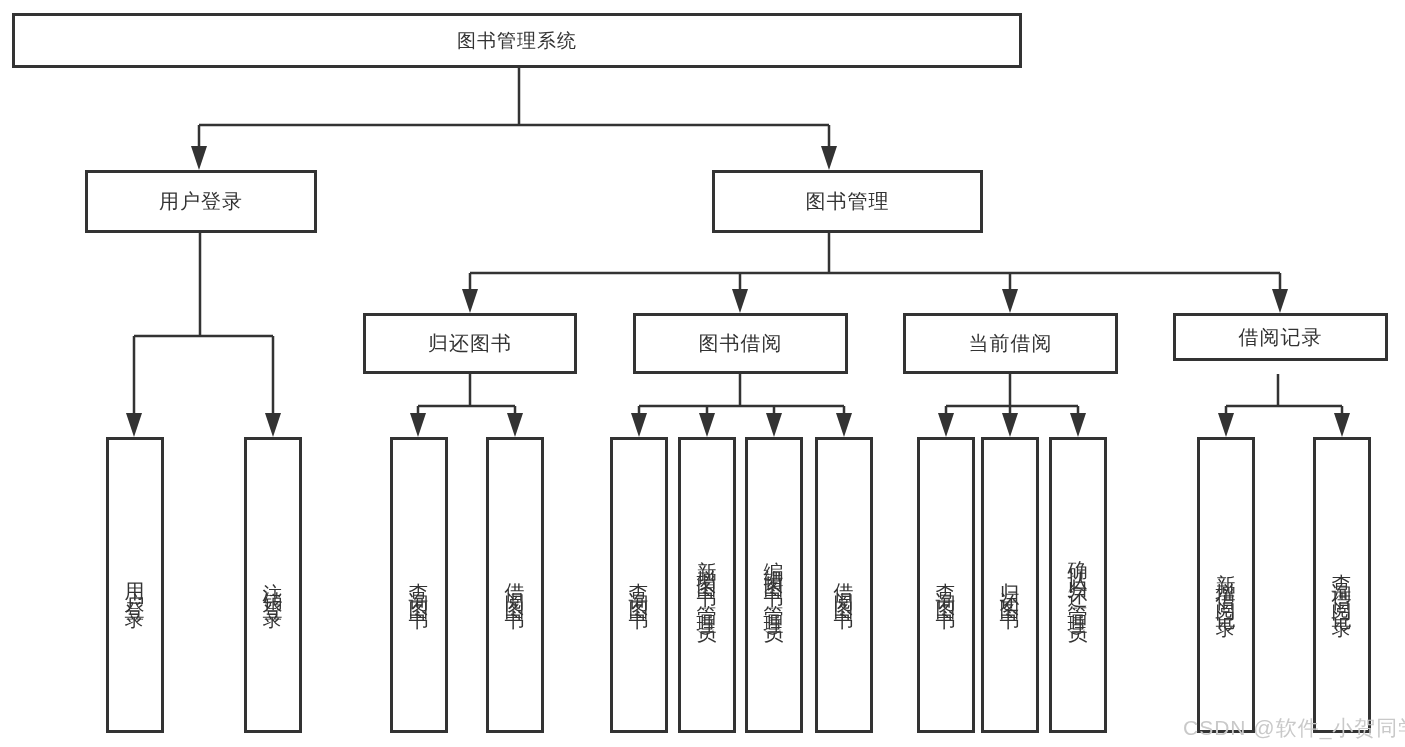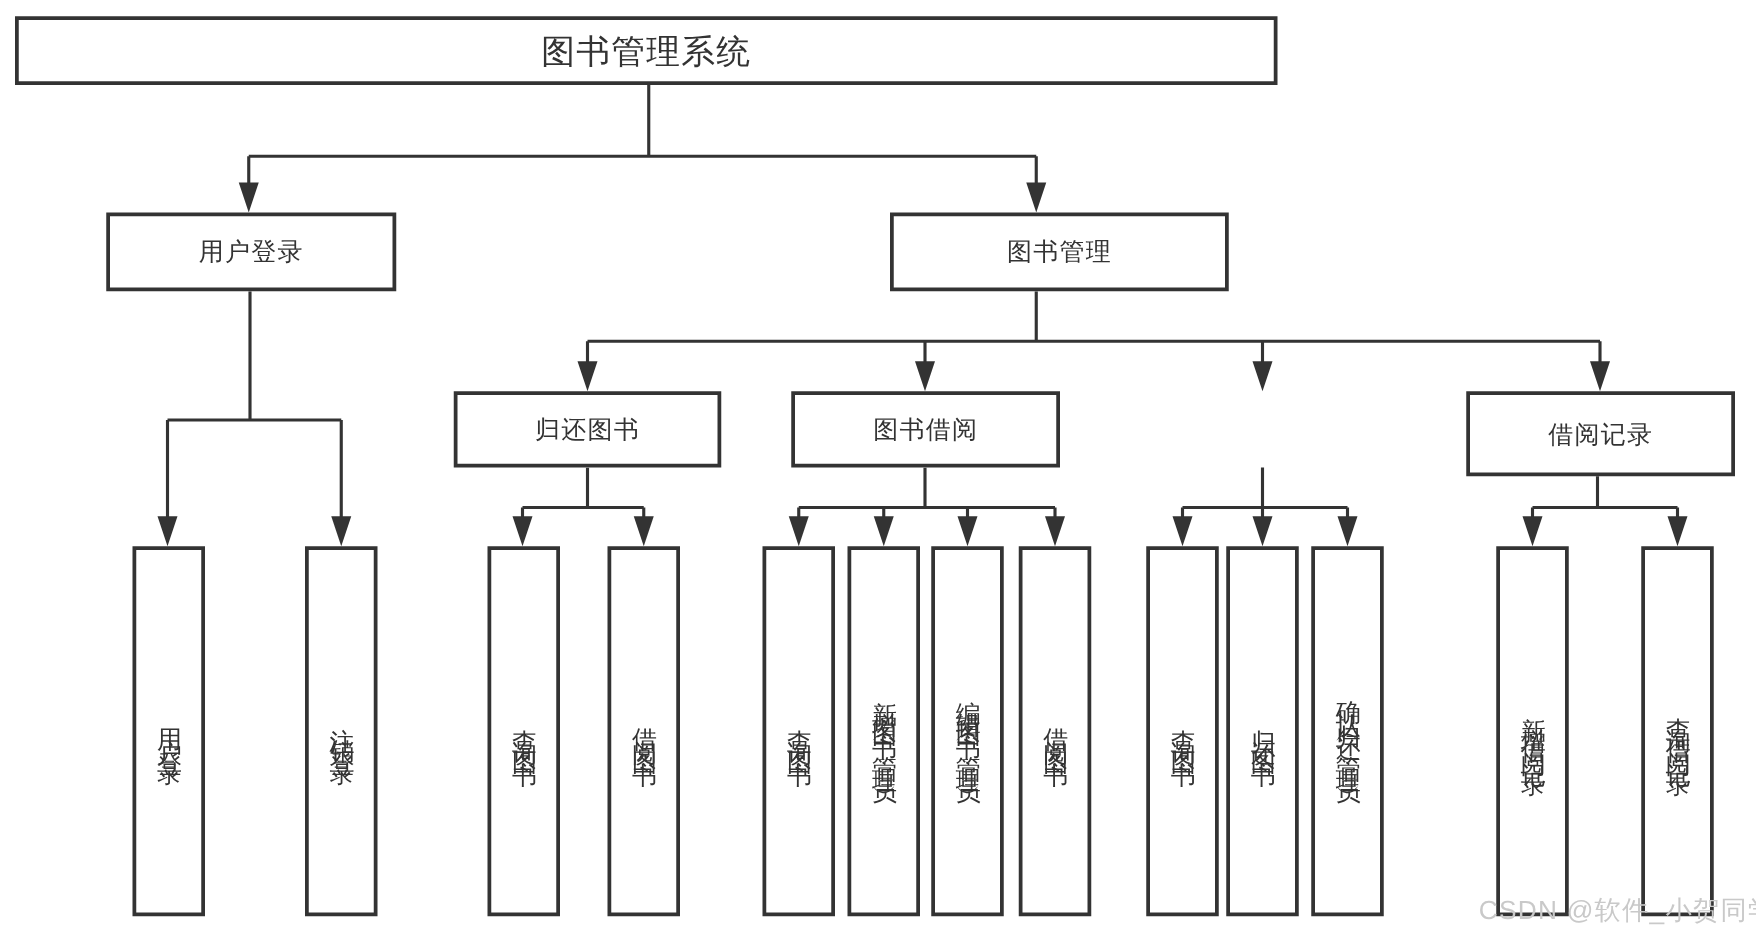--- a/index.html
+++ b/index.html
@@ -7,21 +7,21 @@
     position:relative;width:1405px;height:747px;background:#ffffff;
     font-family:"Liberation Sans","DejaVu Sans",sans-serif;overflow:hidden;
   }
   .connector-layer{position:absolute;left:0;top:0;z-index:1;}
   .node{
     position:absolute;box-sizing:border-box;background:#ffffff;
     border:3px solid #333333;color:#333333;
     display:flex;align-items:center;justify-content:center;
     font-size:20px;z-index:2;text-align:center;
   }
-  .root-node{font-size:27px;letter-spacing:1px;}
+  .root-node{font-size:19px;letter-spacing:1px;}
   .branch-node{letter-spacing:1px;}
   .leaf .vtext{
     writing-mode:vertical-rl;text-orientation:mixed;
     font-size:20px;line-height:1;letter-spacing:9px;
   }
   .watermark{
     position:absolute;left:1183px;top:714px;z-index:5;
     font-size:21px;color:#c9c9c9;white-space:nowrap;letter-spacing:1px;
   }
 </style>
@@ -73,21 +73,24 @@
   <div class="node branch-node" style="left:712px;top:170px;width:271px;height:63px;">
     <span>图书管理</span>
   </div>
 
   <div class="node branch-node" style="left:363px;top:313px;width:214px;height:61px;">
     <span>归还图书</span>
   </div>
   <div class="node branch-node" style="left:633px;top:313px;width:215px;height:61px;">
     <span>图书借阅</span>
   </div>
-  <div class="node branch-node" style="left:1173px;top:313px;width:215px;height:68px;">
+  <div class="node branch-node" style="left:903px;top:313px;width:215px;height:61px;">
+    <span>当前借阅</span>
+  </div>
+  <div class="node branch-node" style="left:1173px;top:313px;width:215px;height:48px;">
     <span>借阅记录</span>
   </div>
 
   <div class="node leaf" style="left:106px;top:437px;width:58px;height:296px;">
     <span class="vtext">用户登录</span>
   </div>
   <div class="node leaf" style="left:244px;top:437px;width:58px;height:296px;">
     <span class="vtext">注销登录</span>
   </div>
 

